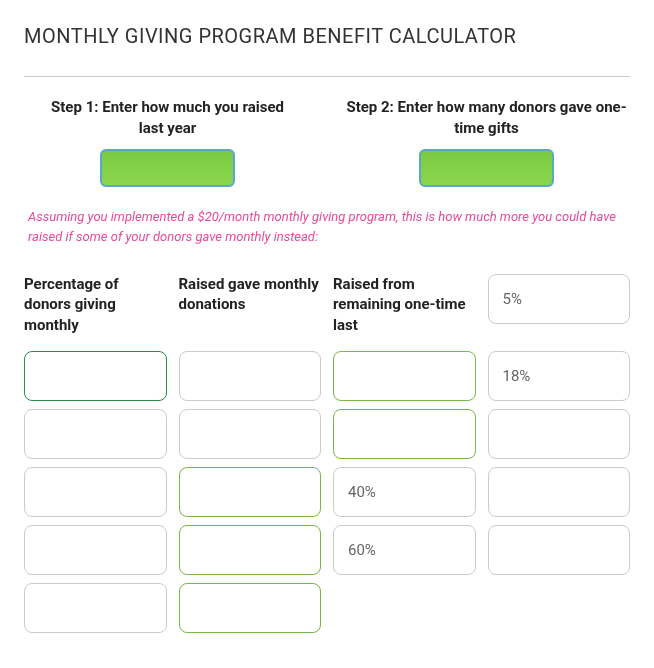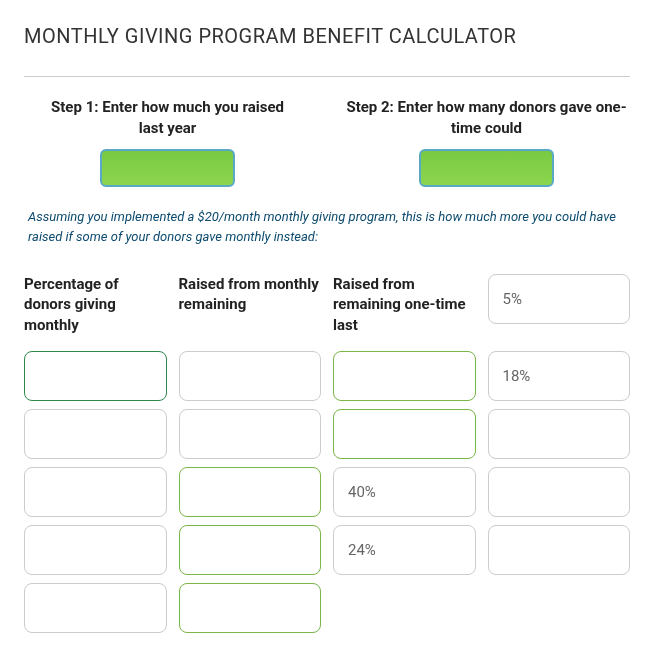--- a/index.html
+++ b/index.html
@@ -46,21 +46,21 @@
       border: 2px solid #5aa8c8;
       border-radius: 6px;
       text-align: center;
       font-size: 15px;
       color: #333;
       outline: none;
     }
     .assumption {
       font-size: 13px;
       font-style: italic;
-      color: #0c4a6e;
+      color: #ec4899;
       line-height: 1.5;
       margin-bottom: 28px;
       padding: 0 4px;
     }
     .grid {
       display: grid;
       grid-template-columns: repeat(4, 1fr);
       gap: 8px 12px;
     }
     .col-header {
@@ -96,30 +96,30 @@
 <body>
 
 <h1 class="title">MONTHLY GIVING PROGRAM BENEFIT CALCULATOR</h1>
 
 <div class="steps">
   <div class="step">
     <div class="step-label">Step 1: Enter how much you raised<br>last year</div>
     <input class="step-input" value="" style="">
   </div>
   <div class="step">
-    <div class="step-label">Step 2: Enter how many donors gave one-time could</div>
+    <div class="step-label">Step 2: Enter how many donors gave one-time gifts</div>
     <input class="step-input" value="" style="">
   </div>
 </div>
 
 <p class="assumption">Assuming you implemented a $20/month monthly giving program, this is how much more you could have raised if some of your donors gave monthly instead:</p>
 
 <div class="grid">
   <div class="col-header">Percentage of donors giving monthly</div>
-  <div class="col-header">Raised from monthly remaining</div>
+  <div class="col-header">Raised gave monthly donations</div>
   <div class="col-header">Raised from remaining one-time last</div>
 
   <div class="cell percent">5%</div>
   <div class="cell monthly highlight"></div>
   <div class="cell onetime"></div>
   <div class="cell total"></div>
 
   <div class="cell percent">18%</div>
   <div class="cell monthly"></div>
   <div class="cell onetime"></div>
@@ -127,17 +127,17 @@
 
   <div class="cell monthly"></div>
   <div class="cell onetime"></div>
   <div class="cell total"></div>
 
   <div class="cell percent">40%</div>
   <div class="cell monthly"></div>
   <div class="cell onetime"></div>
   <div class="cell total"></div>
 
-  <div class="cell percent">24%</div>
+  <div class="cell percent">60%</div>
   <div class="cell monthly"></div>
   <div class="cell onetime"></div>
   <div class="cell total"></div>
 </div>
 
 </body></html>

